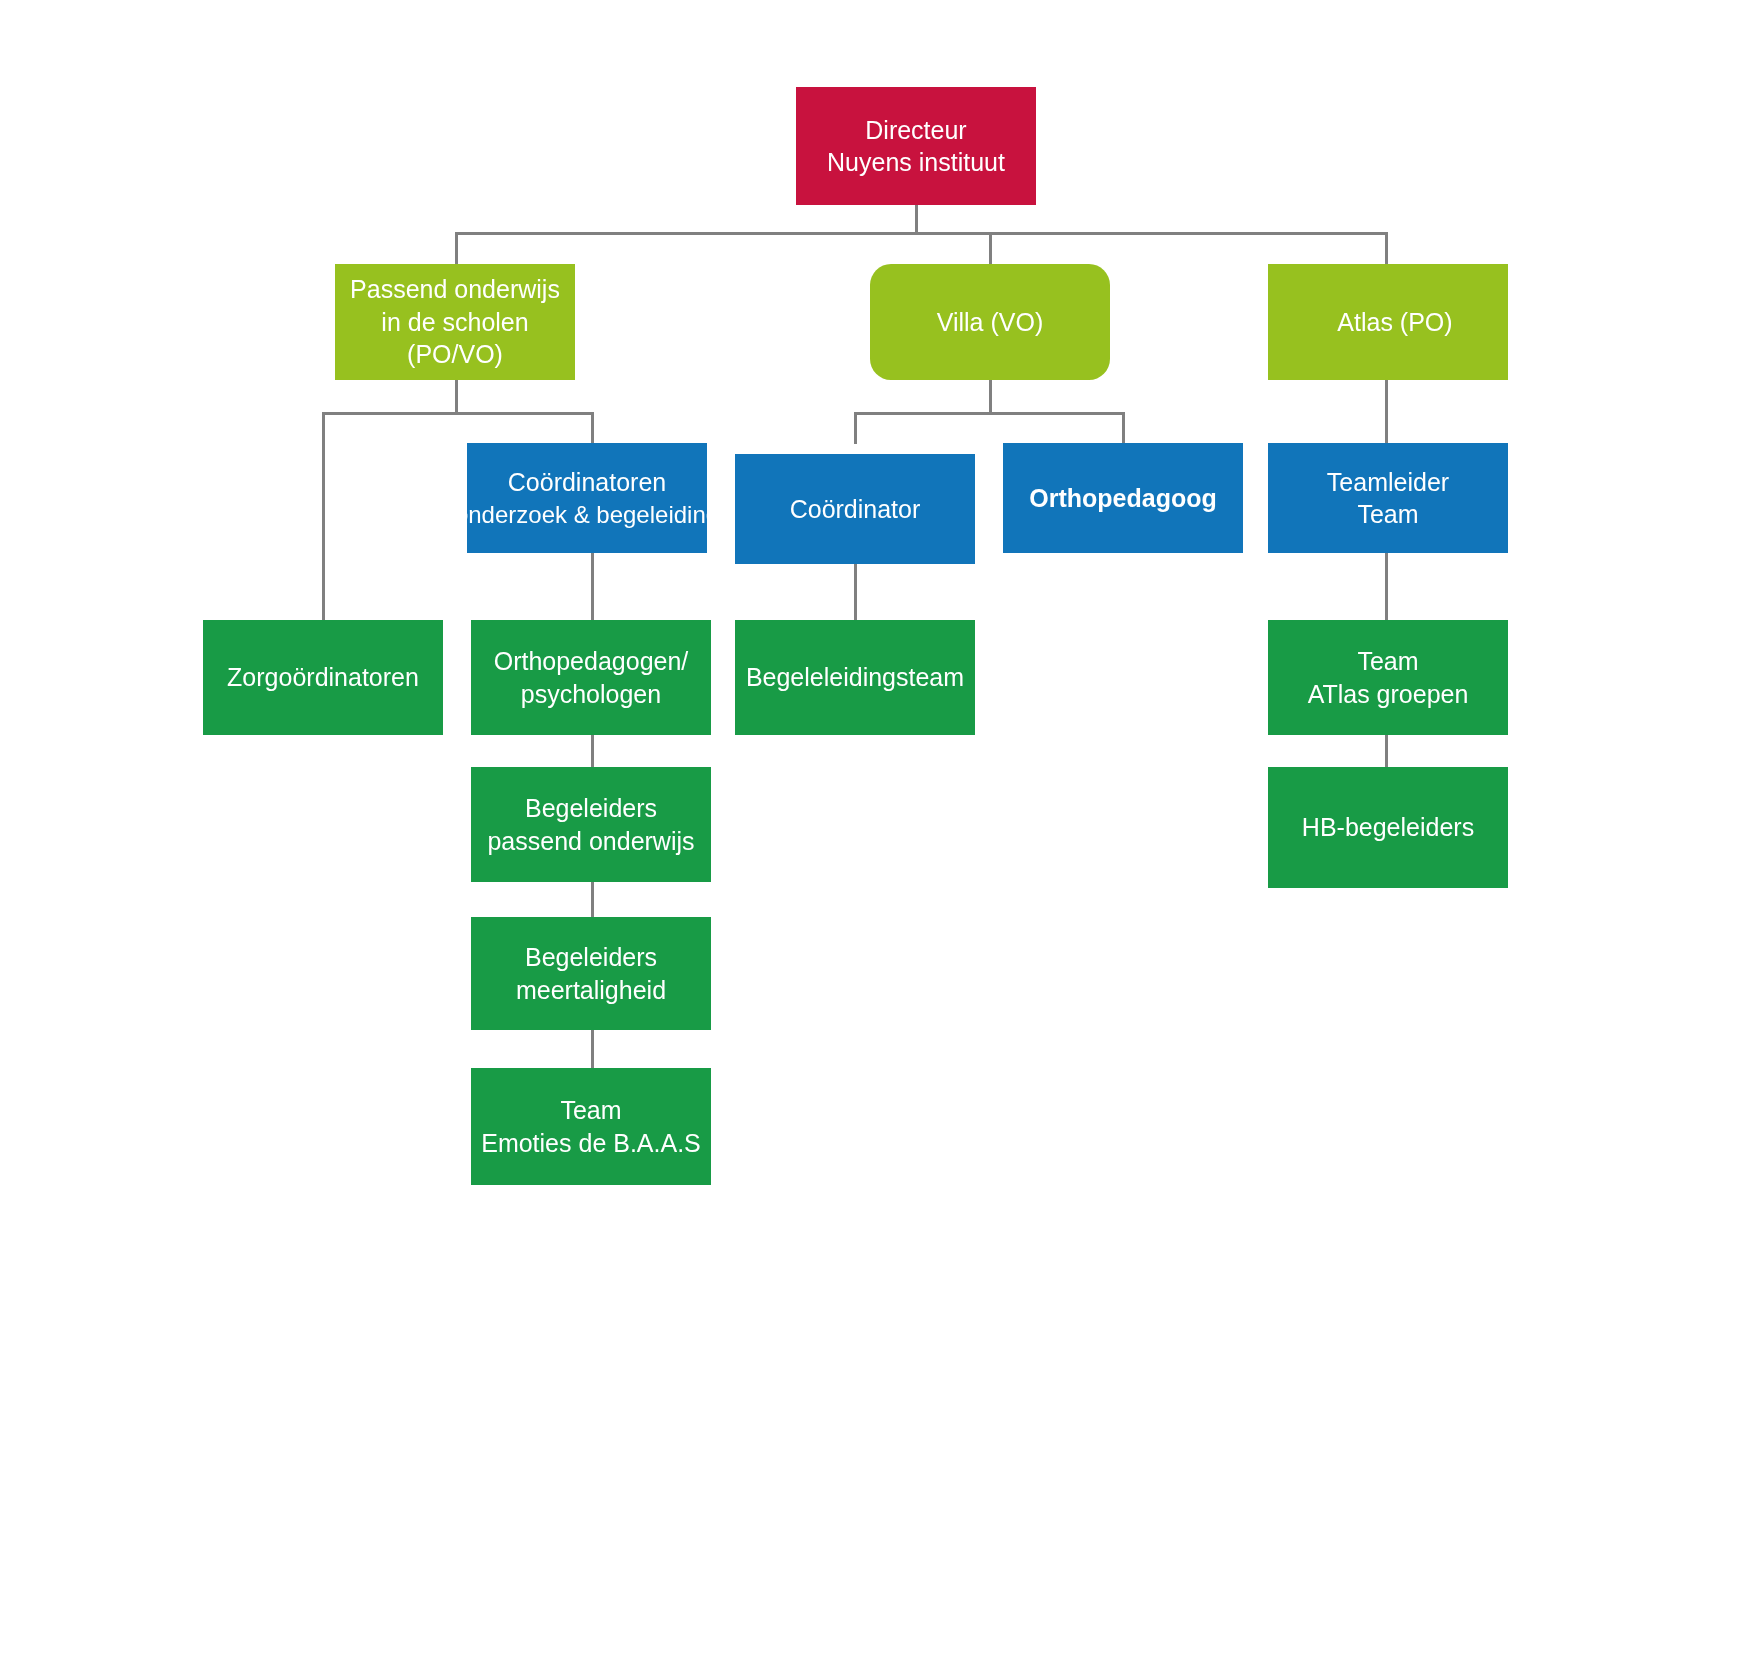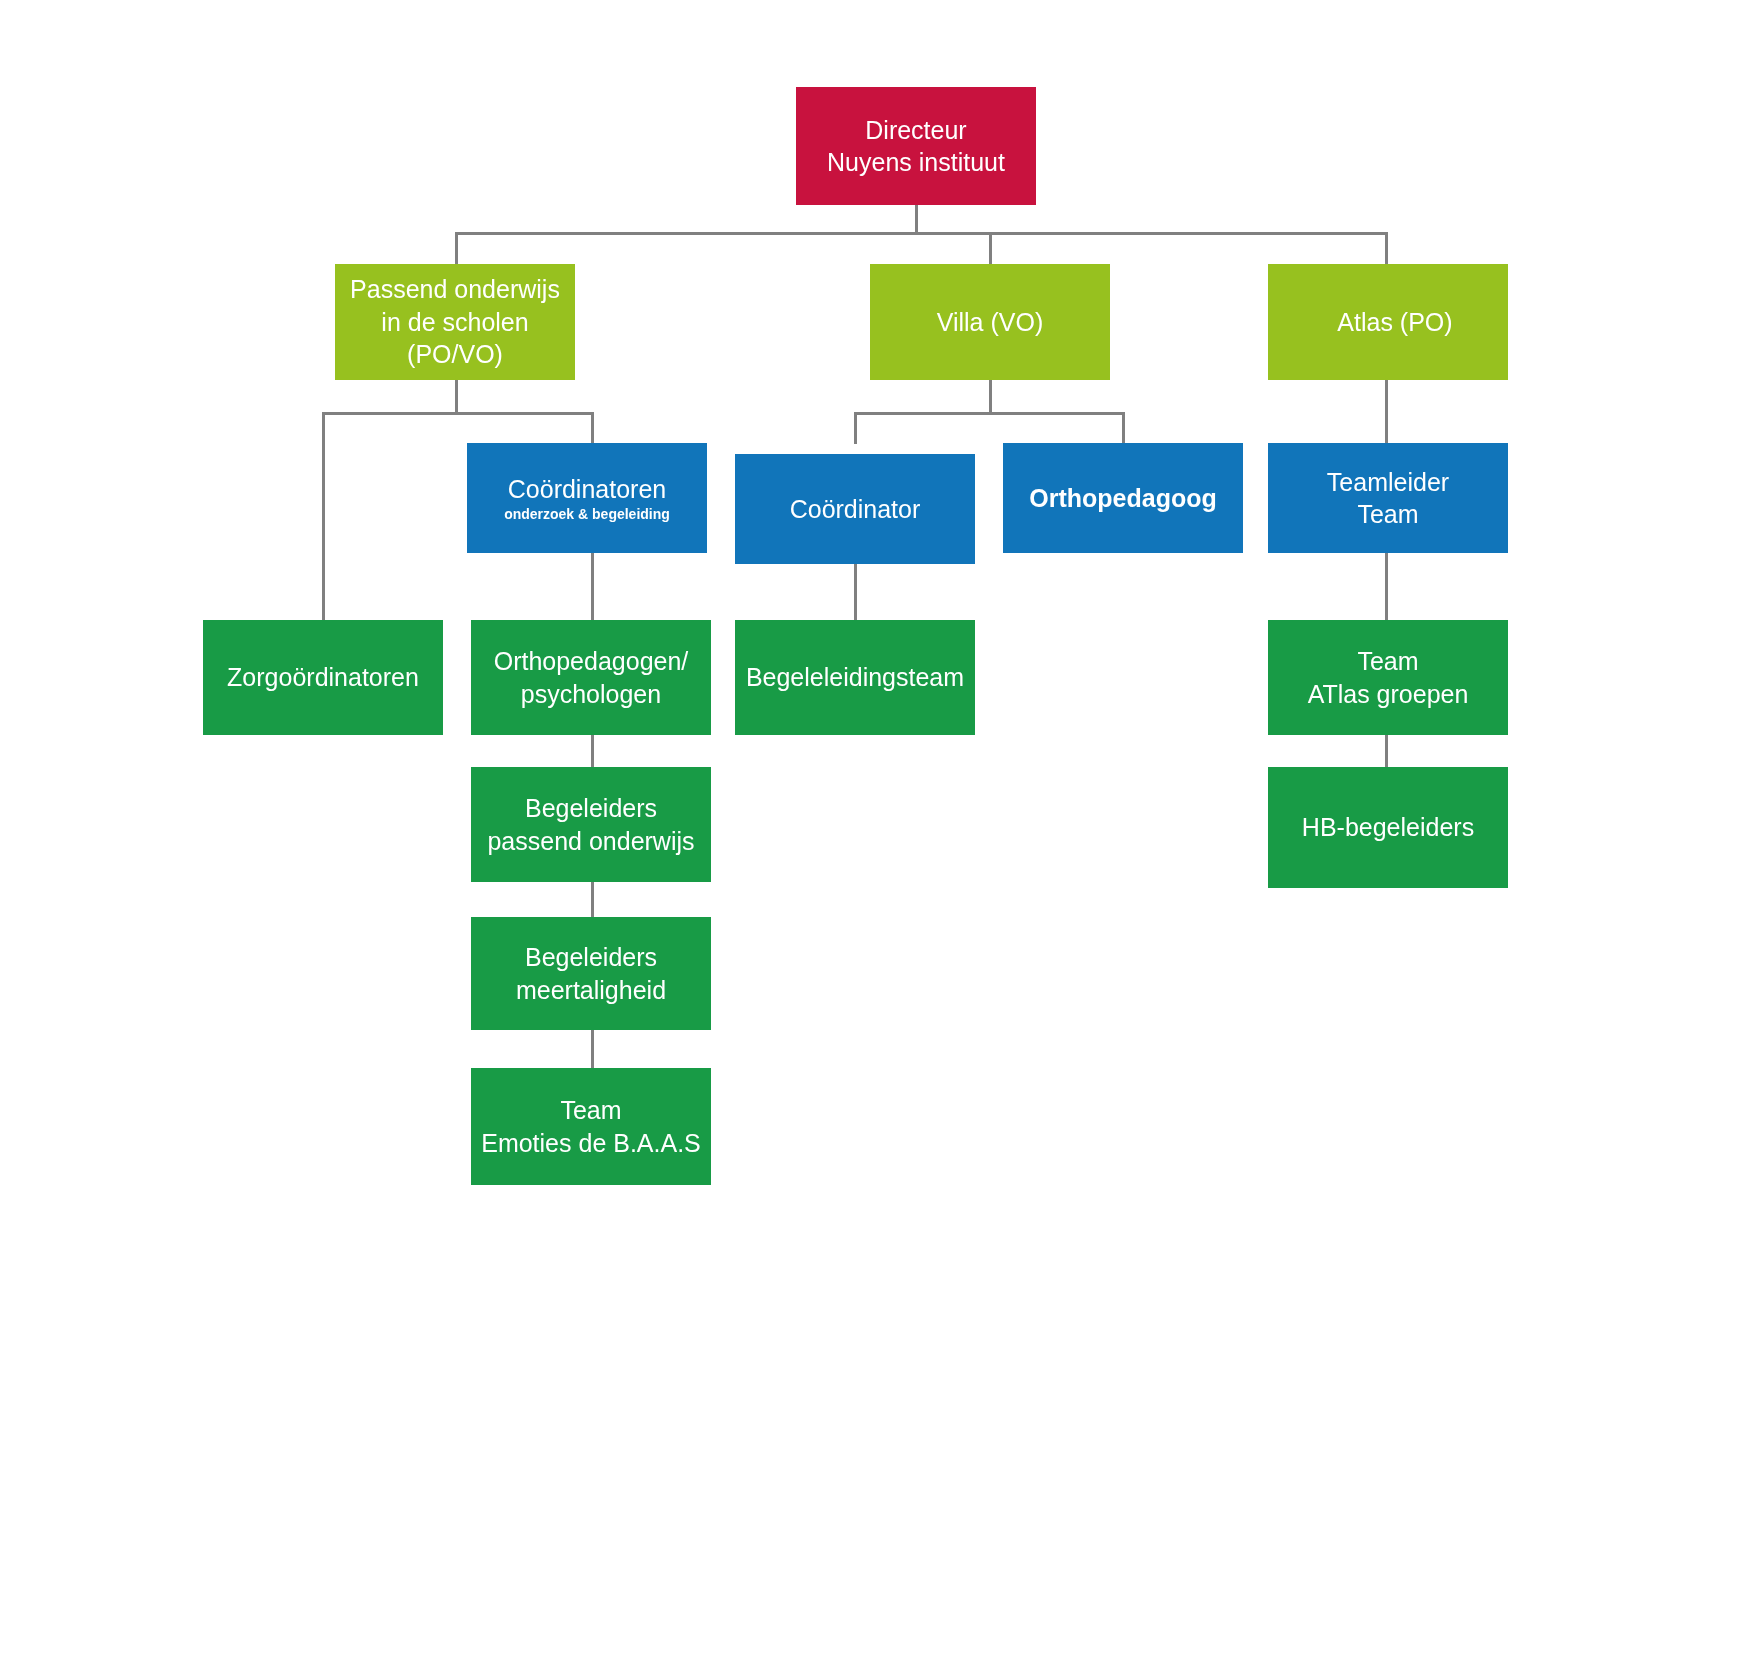--- a/index.html
+++ b/index.html
@@ -35,21 +35,21 @@
   .node .line3 {
     display: block;
     white-space: nowrap;
   }
   .node-root   { background: #c8123e; }
   .node-green  { background: #97c11f; }
   .node-blue   { background: #1175ba; }
   .node-dgreen { background: #189b46; }
 
   .fs-main  { font-size: 25px; font-weight: 400; }
-  .fs-small { font-size: 14px; font-weight: 700; }
+  .fs-small { font-size: 24px; font-weight: 400; }
 
   .conn {
     position: absolute;
     background: #808080;
     z-index: 1;
   }
   .conn-v { width: 3px; }
   .conn-h { height: 3px; }
 </style>
 </head>
@@ -91,21 +91,21 @@
     <span class="line1">Directeur</span>
     <span class="line2">Nuyens instituut</span>
   </div>
 
   <div class="node node-green fs-main" style="left:335px; top:264px; width:240px; height:116px;">
     <span class="line1">Passend onderwijs</span>
     <span class="line2">in de scholen</span>
     <span class="line3">(PO/VO)</span>
   </div>
 
-  <div class="node node-green fs-main" style="left:870px; top:264px; width:240px; height:116px;">
+  <div class="node node-green fs-main" style="left:870px; top:264px; width:240px; height:116px;border-radius:21px;">
     <span class="line1">Villa (VO)</span>
   </div>
 
   <div class="node node-green fs-main" style="left:1268px; top:264px; width:240px; height:116px;padding-left:20px;">
     <span class="line1">Atlas (PO)</span>
   </div>
 
   <div class="node node-blue" style="left:467px; top:443px; width:240px; height:110px;">
     <span class="line1 fs-main">Coördinatoren</span>
     <span class="line2 fs-small">onderzoek &amp; begeleiding</span>

